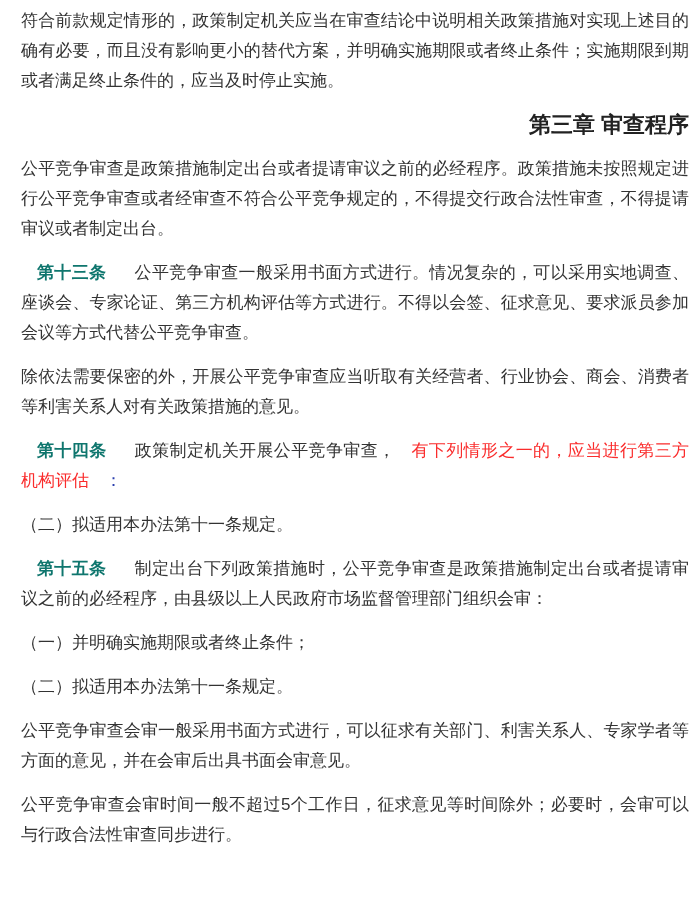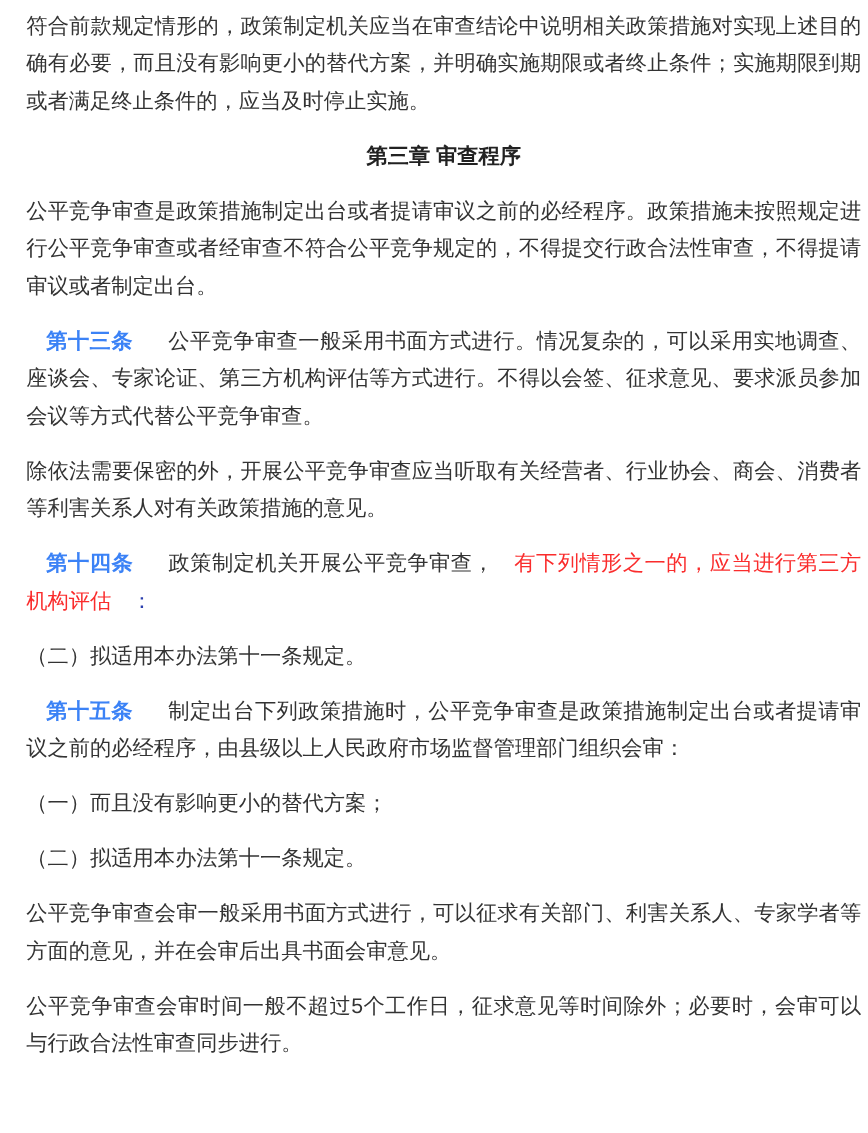--- a/index.html
+++ b/index.html
@@ -24,31 +24,31 @@
     color: var(--text);
     font-size: 17px;
     line-height: 30px;
   }
   .article p {
     margin: 0 0 14px 0;
     text-align: justify;
     text-justify: inter-ideograph;
   }
   .chapter-heading {
-    font-size: 17px;
+    font-size: 22px;
     line-height: 30px;
     font-weight: 700;
-    text-align: center;
+    text-align: right;
     margin: 14px 0 14px 0;
     color: #222222;
   }
   .art-num {
     font-weight: 700;
     margin-right: 0.72em;
-    color: #3b82f6;
+    color: #0f766e;
   }
   .run-red { color: var(--red); }
   .run-blue { color: var(--blue); }
 </style>
 </head>
 <body>
 
 <div class="article">
 
   <p>符合前款规定情形的，政策制定机关应当在审查结论中说明相关政策措施对实现上述目的确有必要，而且没有影响更小的替代方案，并明确实施期限或者终止条件；实施期限到期或者满足终止条件的，应当及时停止实施。</p>
@@ -61,21 +61,21 @@
 
   <p>除依法需要保密的外，开展公平竞争审查应当听取有关经营者、行业协会、商会、消费者等利害关系人对有关政策措施的意见。</p>
 
   <p><strong class="art-num">第十四条</strong><span>政策制定机关开展公平竞争审查，</span><span class="run-red">有下列情形之一的，应当进行第三方机构评估</span><span class="run-blue">：</span></p>
 
 
   <p>（二）拟适用本办法第十一条规定。</p>
 
   <p><strong class="art-num">第十五条</strong><span>制定出台下列政策措施时，公平竞争审查是政策措施制定出台或者提请审议之前的必经程序，由县级以上人民政府市场监督管理部门组织会审：</span></p>
 
-  <p>（一）而且没有影响更小的替代方案；</p>
+  <p>（一）并明确实施期限或者终止条件；</p>
 
   <p>（二）拟适用本办法第十一条规定。</p>
 
   <p>公平竞争审查会审一般采用书面方式进行，可以征求有关部门、利害关系人、专家学者等方面的意见，并在会审后出具书面会审意见。</p>
 
   <p>公平竞争审查会审时间一般不超过5个工作日，征求意见等时间除外；必要时，会审可以与行政合法性审查同步进行。</p>
 
 </div>
 
 </body></html>

